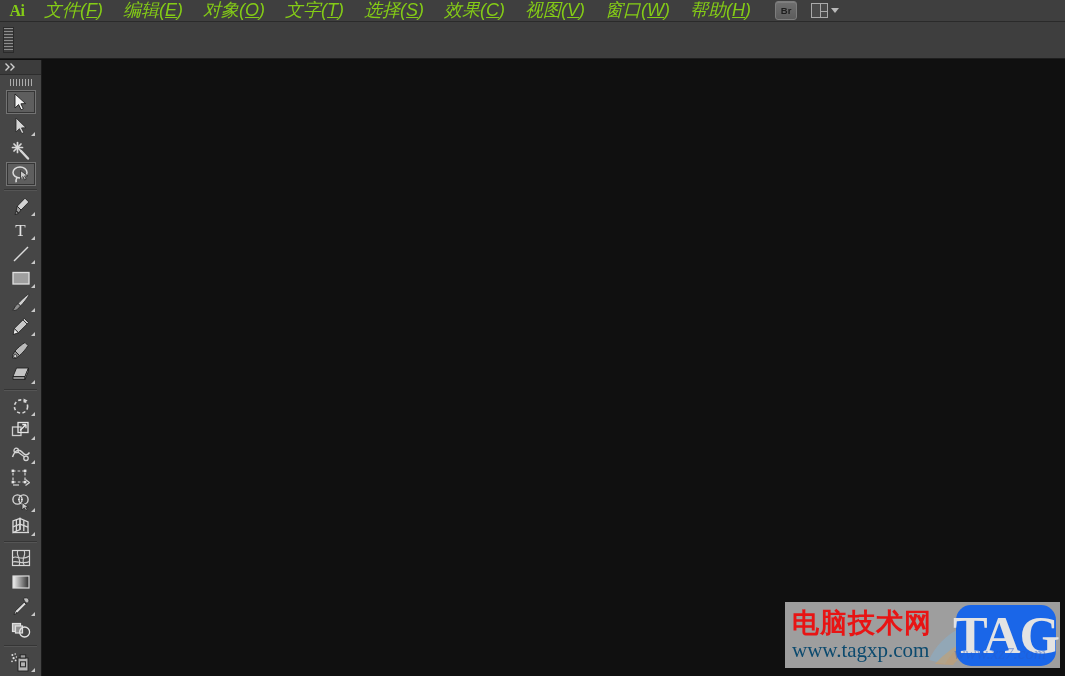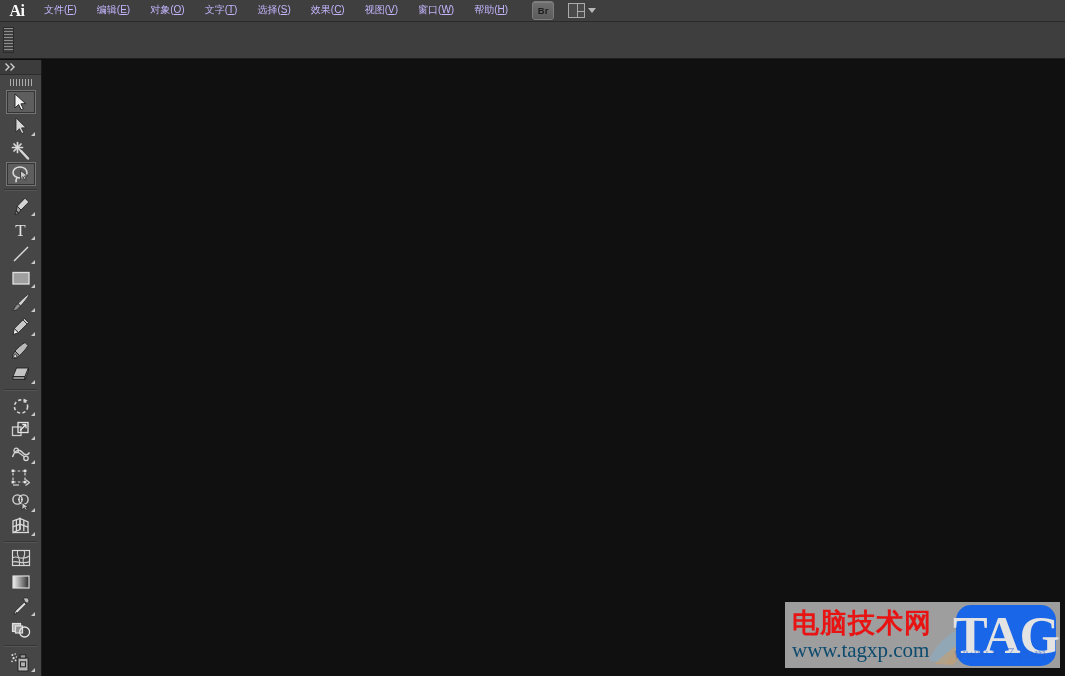--- a/index.html
+++ b/index.html
@@ -31,32 +31,33 @@
   #app-logo {
     width: 34px;
     height: 22px;
     display: flex;
     align-items: center;
     justify-content: center;
     font-family: "Liberation Serif", "DejaVu Serif", serif;
     font-weight: bold;
     font-size: 16px;
     letter-spacing: -0.5px;
-    color: #ffffff;
+    color: #84cc16;
     user-select: none;
   }
   .menu-item {
-    color: #c4b5fd;
-    font-size: 10px;
+    color: #84cc16;
+    font-size: 18px;
     padding: 3px 9px 4px 9px;
     margin: 0 1px;
     white-space: nowrap;
     cursor: default;
     user-select: none;
     line-height: 14px;
+    font-style: italic;
   }
   .menu-item u { text-decoration: underline; }
 
   #menu-right {
     margin-left: 14px;
     display: flex;
     align-items: center;
     gap: 14px;
   }
   #bridge-btn {

